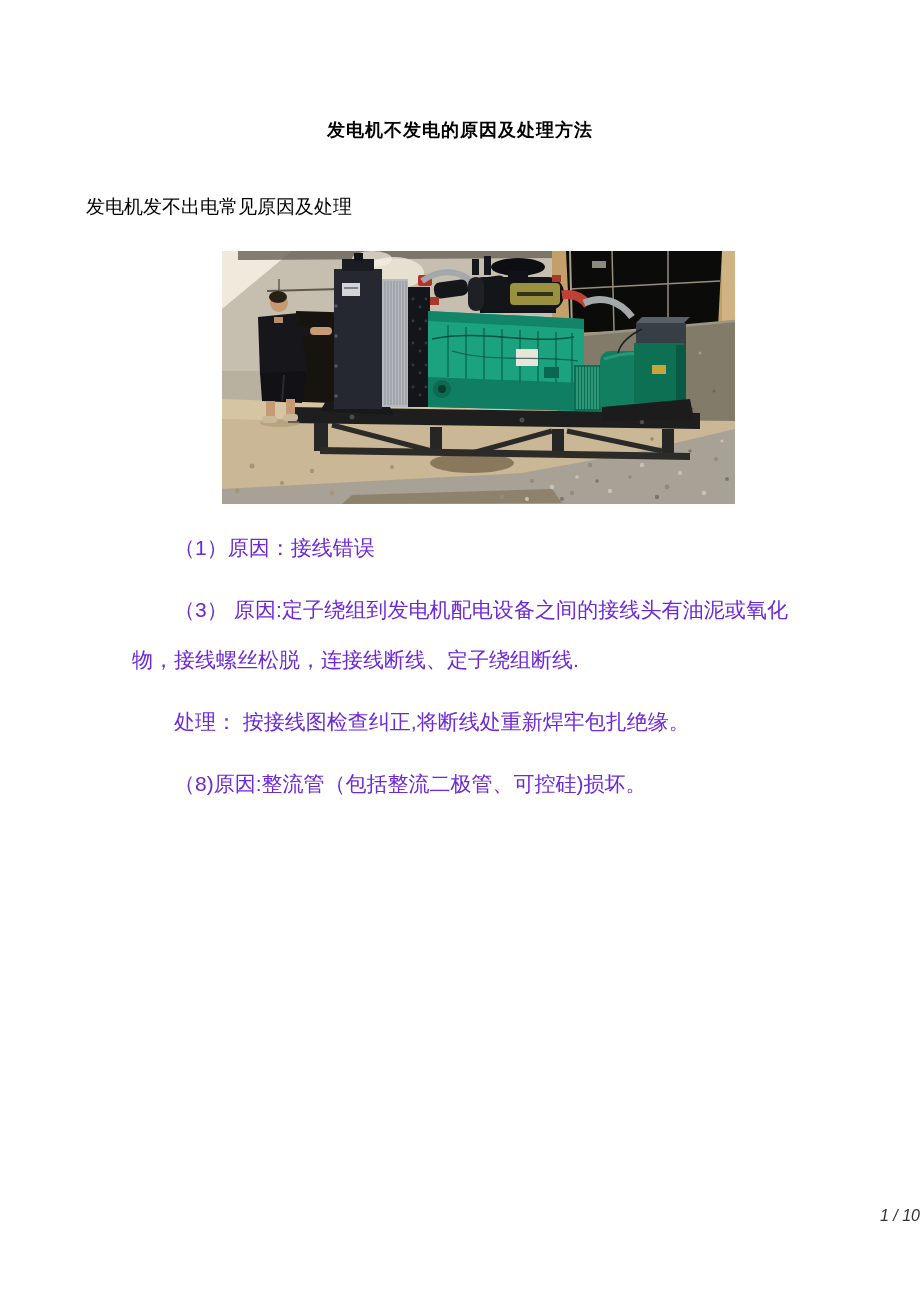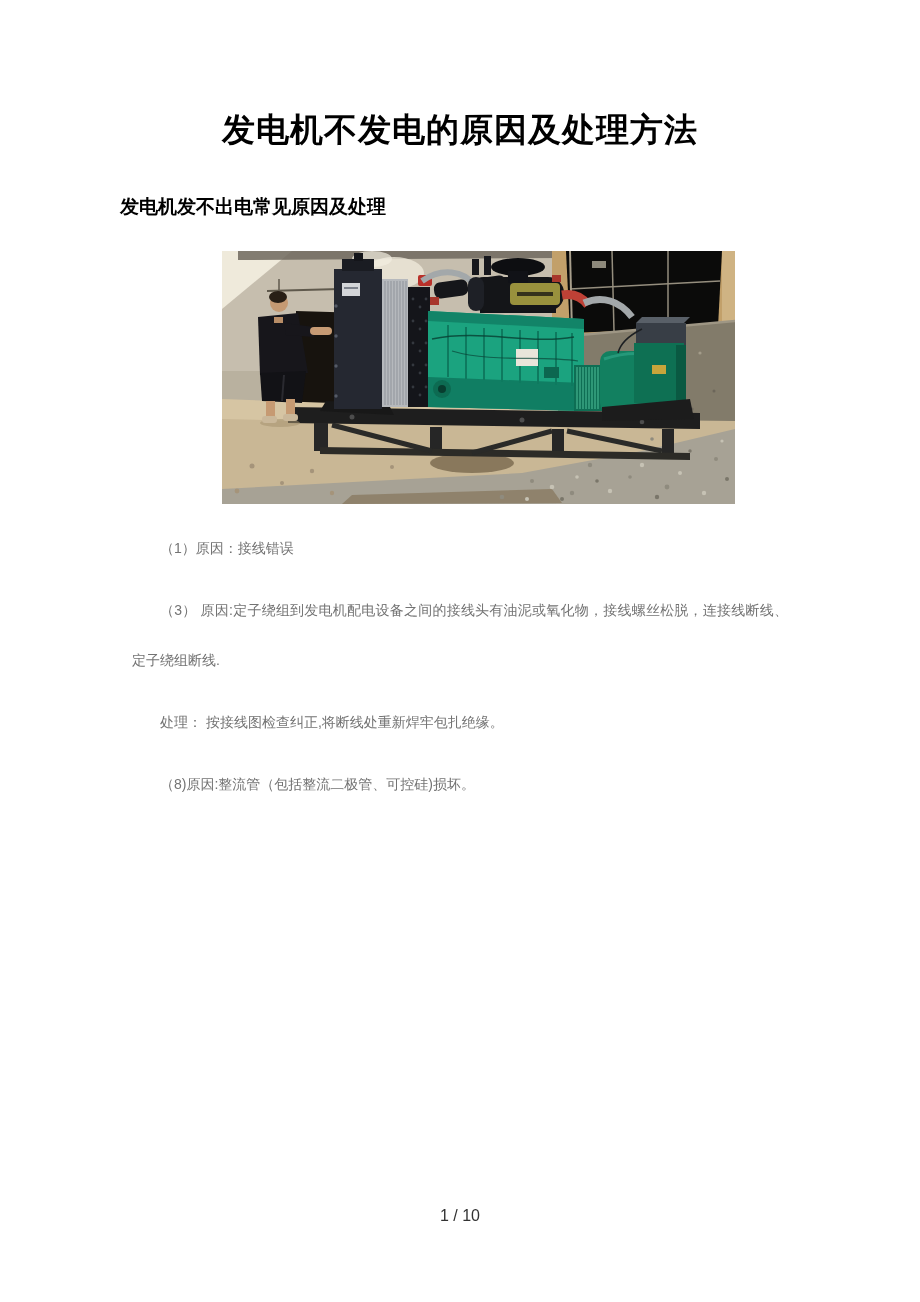--- a/index.html
+++ b/index.html
@@ -11,61 +11,62 @@
     margin: 0 auto;
     background: #ffffff;
     overflow: hidden;
     font-family: "Liberation Sans", "DejaVu Sans", sans-serif;
     color: #333333;
   }
   .doc-title {
     margin: 0;
     padding-top: 112px;
     text-align: center;
-    font-size: 33px;
+    font-size: 18px;
     line-height: 36px;
     font-weight: 700;
     color: #000000;
     letter-spacing: 1px;
   }
   .doc-subtitle {
-    margin: 45px 0 0 120px;
+    margin: 45px 0 0 86px;
     font-size: 19px;
     line-height: 27px;
-    font-weight: 700;
+    font-weight: 400;
     color: #000000;
   }
   .photo-figure {
     display: block;
     margin: 31px 0 0 222px;
     width: 513px;
     height: 253px;
   }
   .photo-figure svg { display: block; width: 513px; height: 253px; }
   .content {
     margin: 19px 0 0 132px;
     width: 656px;
   }
   .content p {
     margin: 0 0 12px 0;
-    font-size: 14px;
+    font-size: 21px;
     line-height: 50px;
     text-indent: 2em;
     text-align: justify;
-    color: #737373;
+    color: #6d28d9;
   }
   .page-footer {
     position: absolute;
     top: 1204px;
     left: 0;
     width: 100%;
-    text-align: center;
+    text-align: right;
     font-size: 16px;
     line-height: 24px;
     color: #333333;
+    font-style: italic;
   }
 </style>
 </head>
 <body>
 
 <div class="page">
 
   <h1 class="doc-title">发电机不发电的原因及处理方法</h1>
 
   <h2 class="doc-subtitle">发电机发不出电常见原因及处理</h2>

